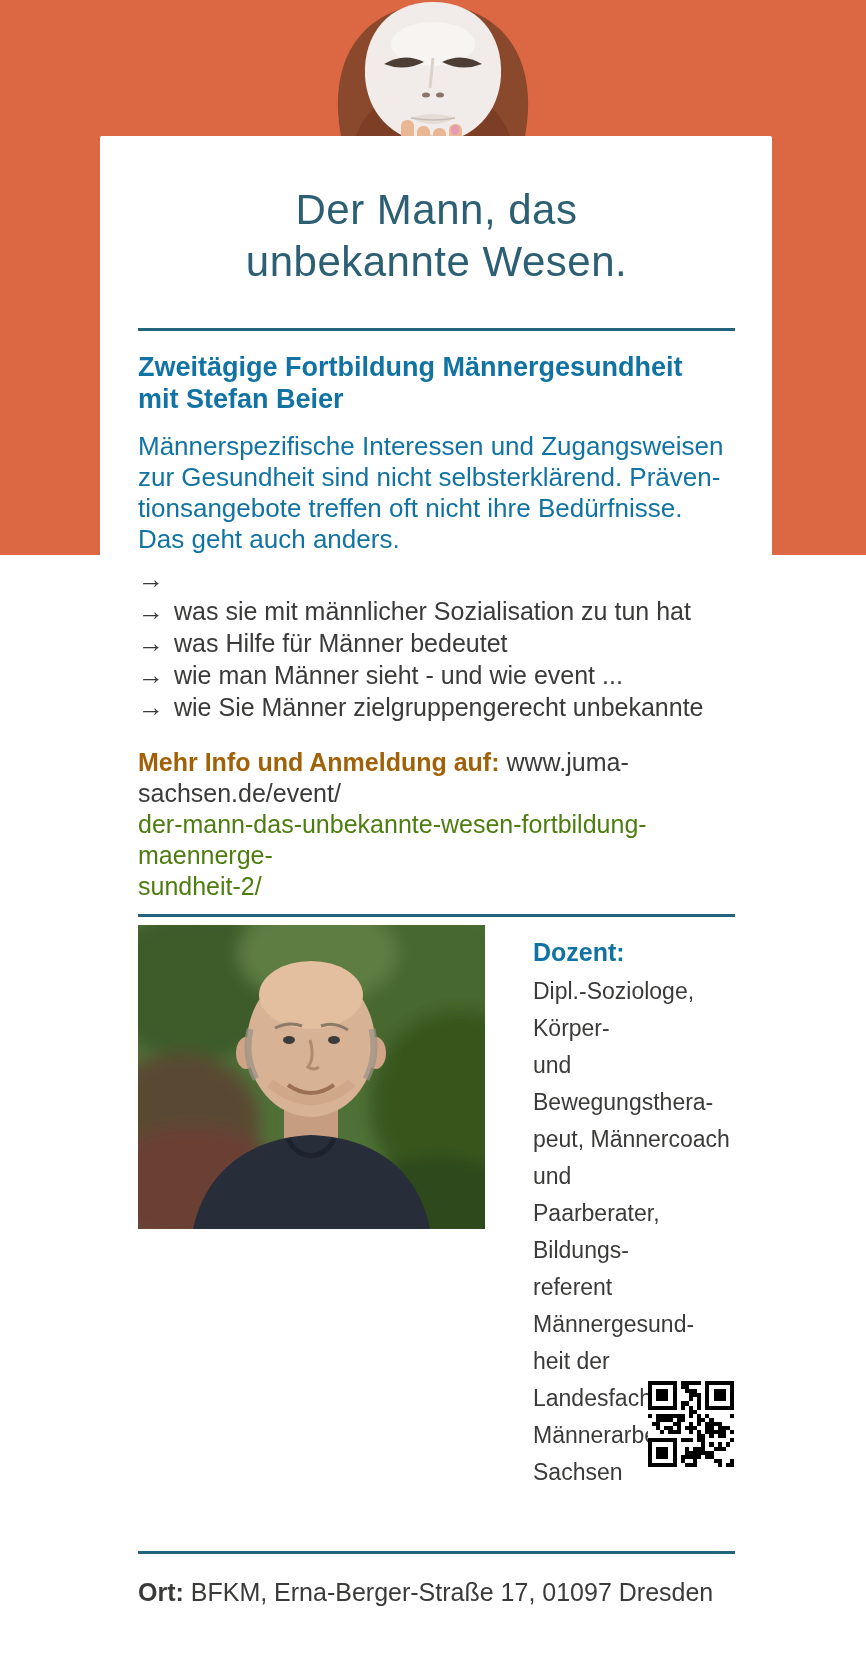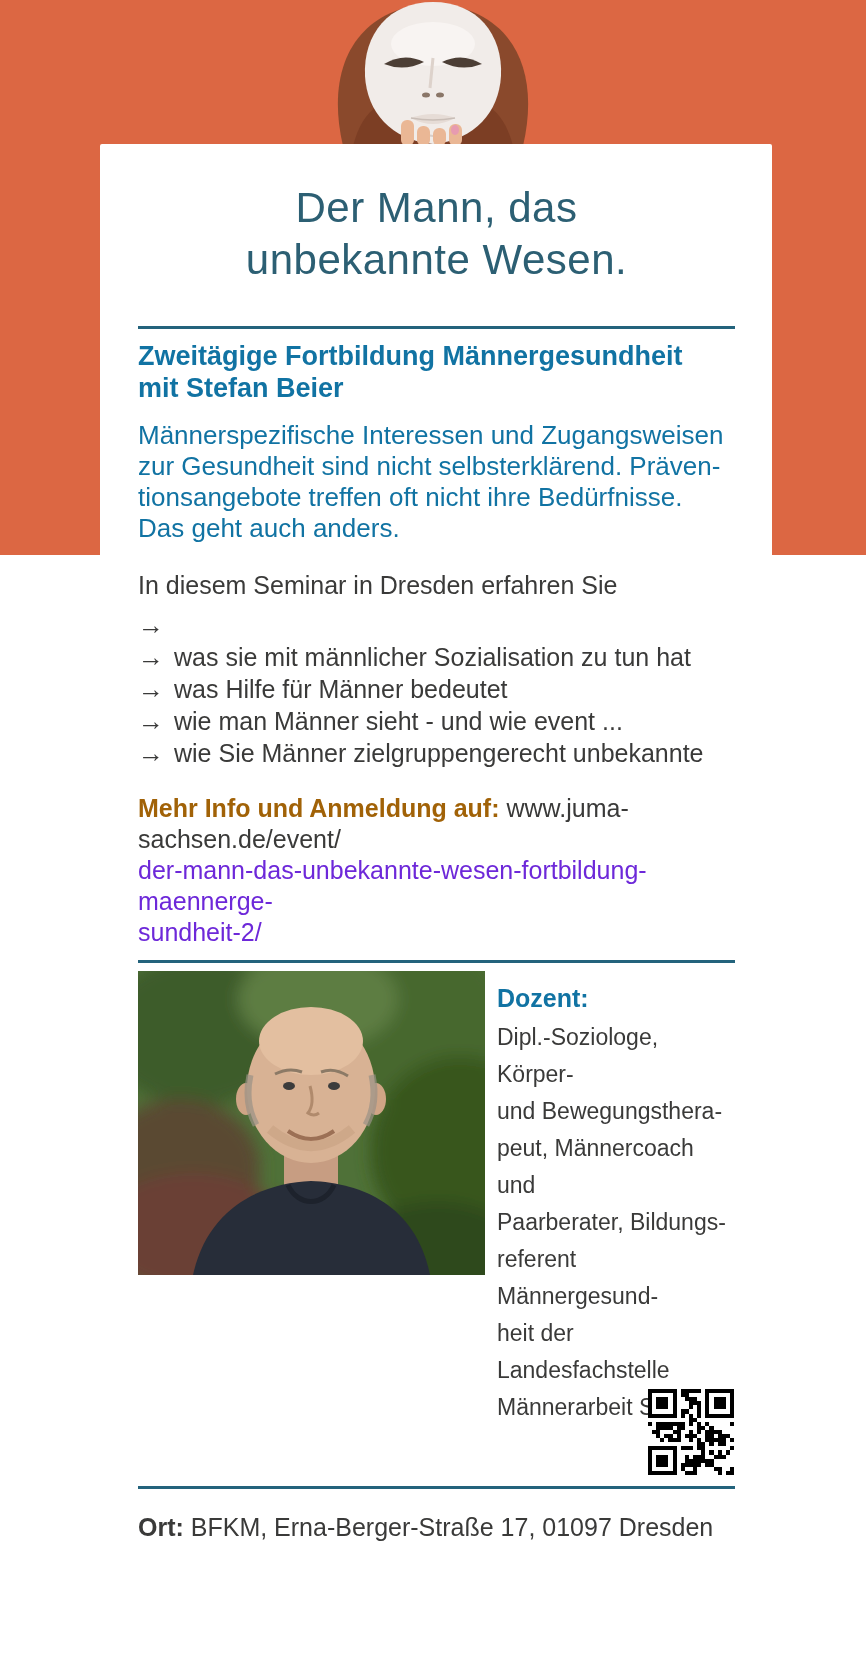--- a/index.html
+++ b/index.html
@@ -3,44 +3,44 @@
 <meta charset="utf-8">
 <style>
   html,body{margin:0;padding:0;}
   body{
     width:866px;height:1654px;position:relative;background:#ffffff;
     font-family:"Liberation Sans", sans-serif;color:#3A3A39;overflow:hidden;
   }
   .orange-bg{position:absolute;left:0;top:0;width:866px;height:555px;background:#DC6743;}
   .mask-photo{position:absolute;left:283px;top:0;width:300px;height:146px;}
   .card{
-    position:absolute;left:100px;top:144px;width:672px;height:1509px;
+    position:absolute;left:100px;top:136px;width:672px;height:1509px;
     background:#ffffff;border-radius:2px;box-sizing:border-box;
-    padding:20px 37px 0 38px;
+    padding:30px 37px 0 38px;
   }
   .pre{white-space:pre-line;}
   .title{
     margin:18px 0 0;text-align:center;font-weight:400;color:#2C5F73;
     font-size:42px;line-height:52px;letter-spacing:0.5px;
   }
   .rule{border:none;border-top:3px solid #23637C;height:0;width:100%;margin:0;}
   .rule-title{margin-top:40px;}
   .heading{
-    margin:11px 0 0;font-size:27px;line-height:32px;font-weight:700;color:#1173A3;
+    margin:20px 0 0;font-size:27px;line-height:32px;font-weight:700;color:#1173A3;
   }
   .blue-par{margin:16px 0 0;font-size:26px;line-height:31px;color:#1173A3;}
   .lead{margin:26px 0 0;font-size:25px;line-height:31px;color:#3A3A39;}
   .arrow-list{list-style:none;margin:8px 0 0;padding:0;}
   .arrow-list li{font-size:25px;line-height:32px;color:#3A3A39;display:flex;align-items:baseline;}
   .arrow{margin-right:10px;font-size:26px;}
   .moreinfo{margin:24px 0 0;font-size:25px;line-height:31px;color:#3A3A39;}
   .teal-bold{font-weight:700;color:#a16207;}
-  .urlrest{margin:0;font-size:25px;line-height:31px;color:#6d28d9;}
+  .urlrest{margin:0;font-size:25px;line-height:31px;color:#4d7c0f;}
   .rule-photo{margin-top:12px;}
-  .lect-row{margin-top:8px;display:flex;}
+  .lect-row{margin-top:8px;display:flex;gap:36px;}
   .lect-photo{width:347px;height:304px;flex:none;display:block;}
   .lect-text{margin-left:12px;width:240px;}
   .lect-label{font-size:25px;font-weight:700;color:#1173A3;line-height:30px;margin:12px 0 6px;}
   .lect-desc{font-size:23px;line-height:37px;color:#3A3A39;}
   .rule-details{margin-top:60px;}
   .details{margin-top:22px;}
   .detail{margin:0 0 10px;font-size:25px;line-height:32px;color:#3A3A39;}
   .detail b{font-weight:700;}
   .qr{position:absolute;left:548px;top:1245px;width:86px;height:86px;}
 </style>
@@ -77,21 +77,20 @@
 unbekannte Wesen.</h1>
   <hr class="rule rule-title">
 
   <h2 class="heading pre">Zweitägige Fortbildung Männergesundheit
 mit Stefan Beier</h2>
   <p class="blue-par pre">Männerspezifische Interessen und Zugangsweisen
 zur Gesundheit sind nicht selbsterklärend. Präven-
 tionsangebote treffen oft nicht ihre Bedürfnisse.
 Das geht auch anders.</p>
 
-  <p class="lead">In diesem Seminar in Dresden erfahren Sie</p>
   <ul class="arrow-list">
     <li>
         <span class="arrow">→</span>
       </li>
     <li>
         <span class="arrow">→</span>
         <span>was sie mit männlicher Sozialisation zu tun hat</span>
       </li>
     <li>
         <span class="arrow">→</span>

